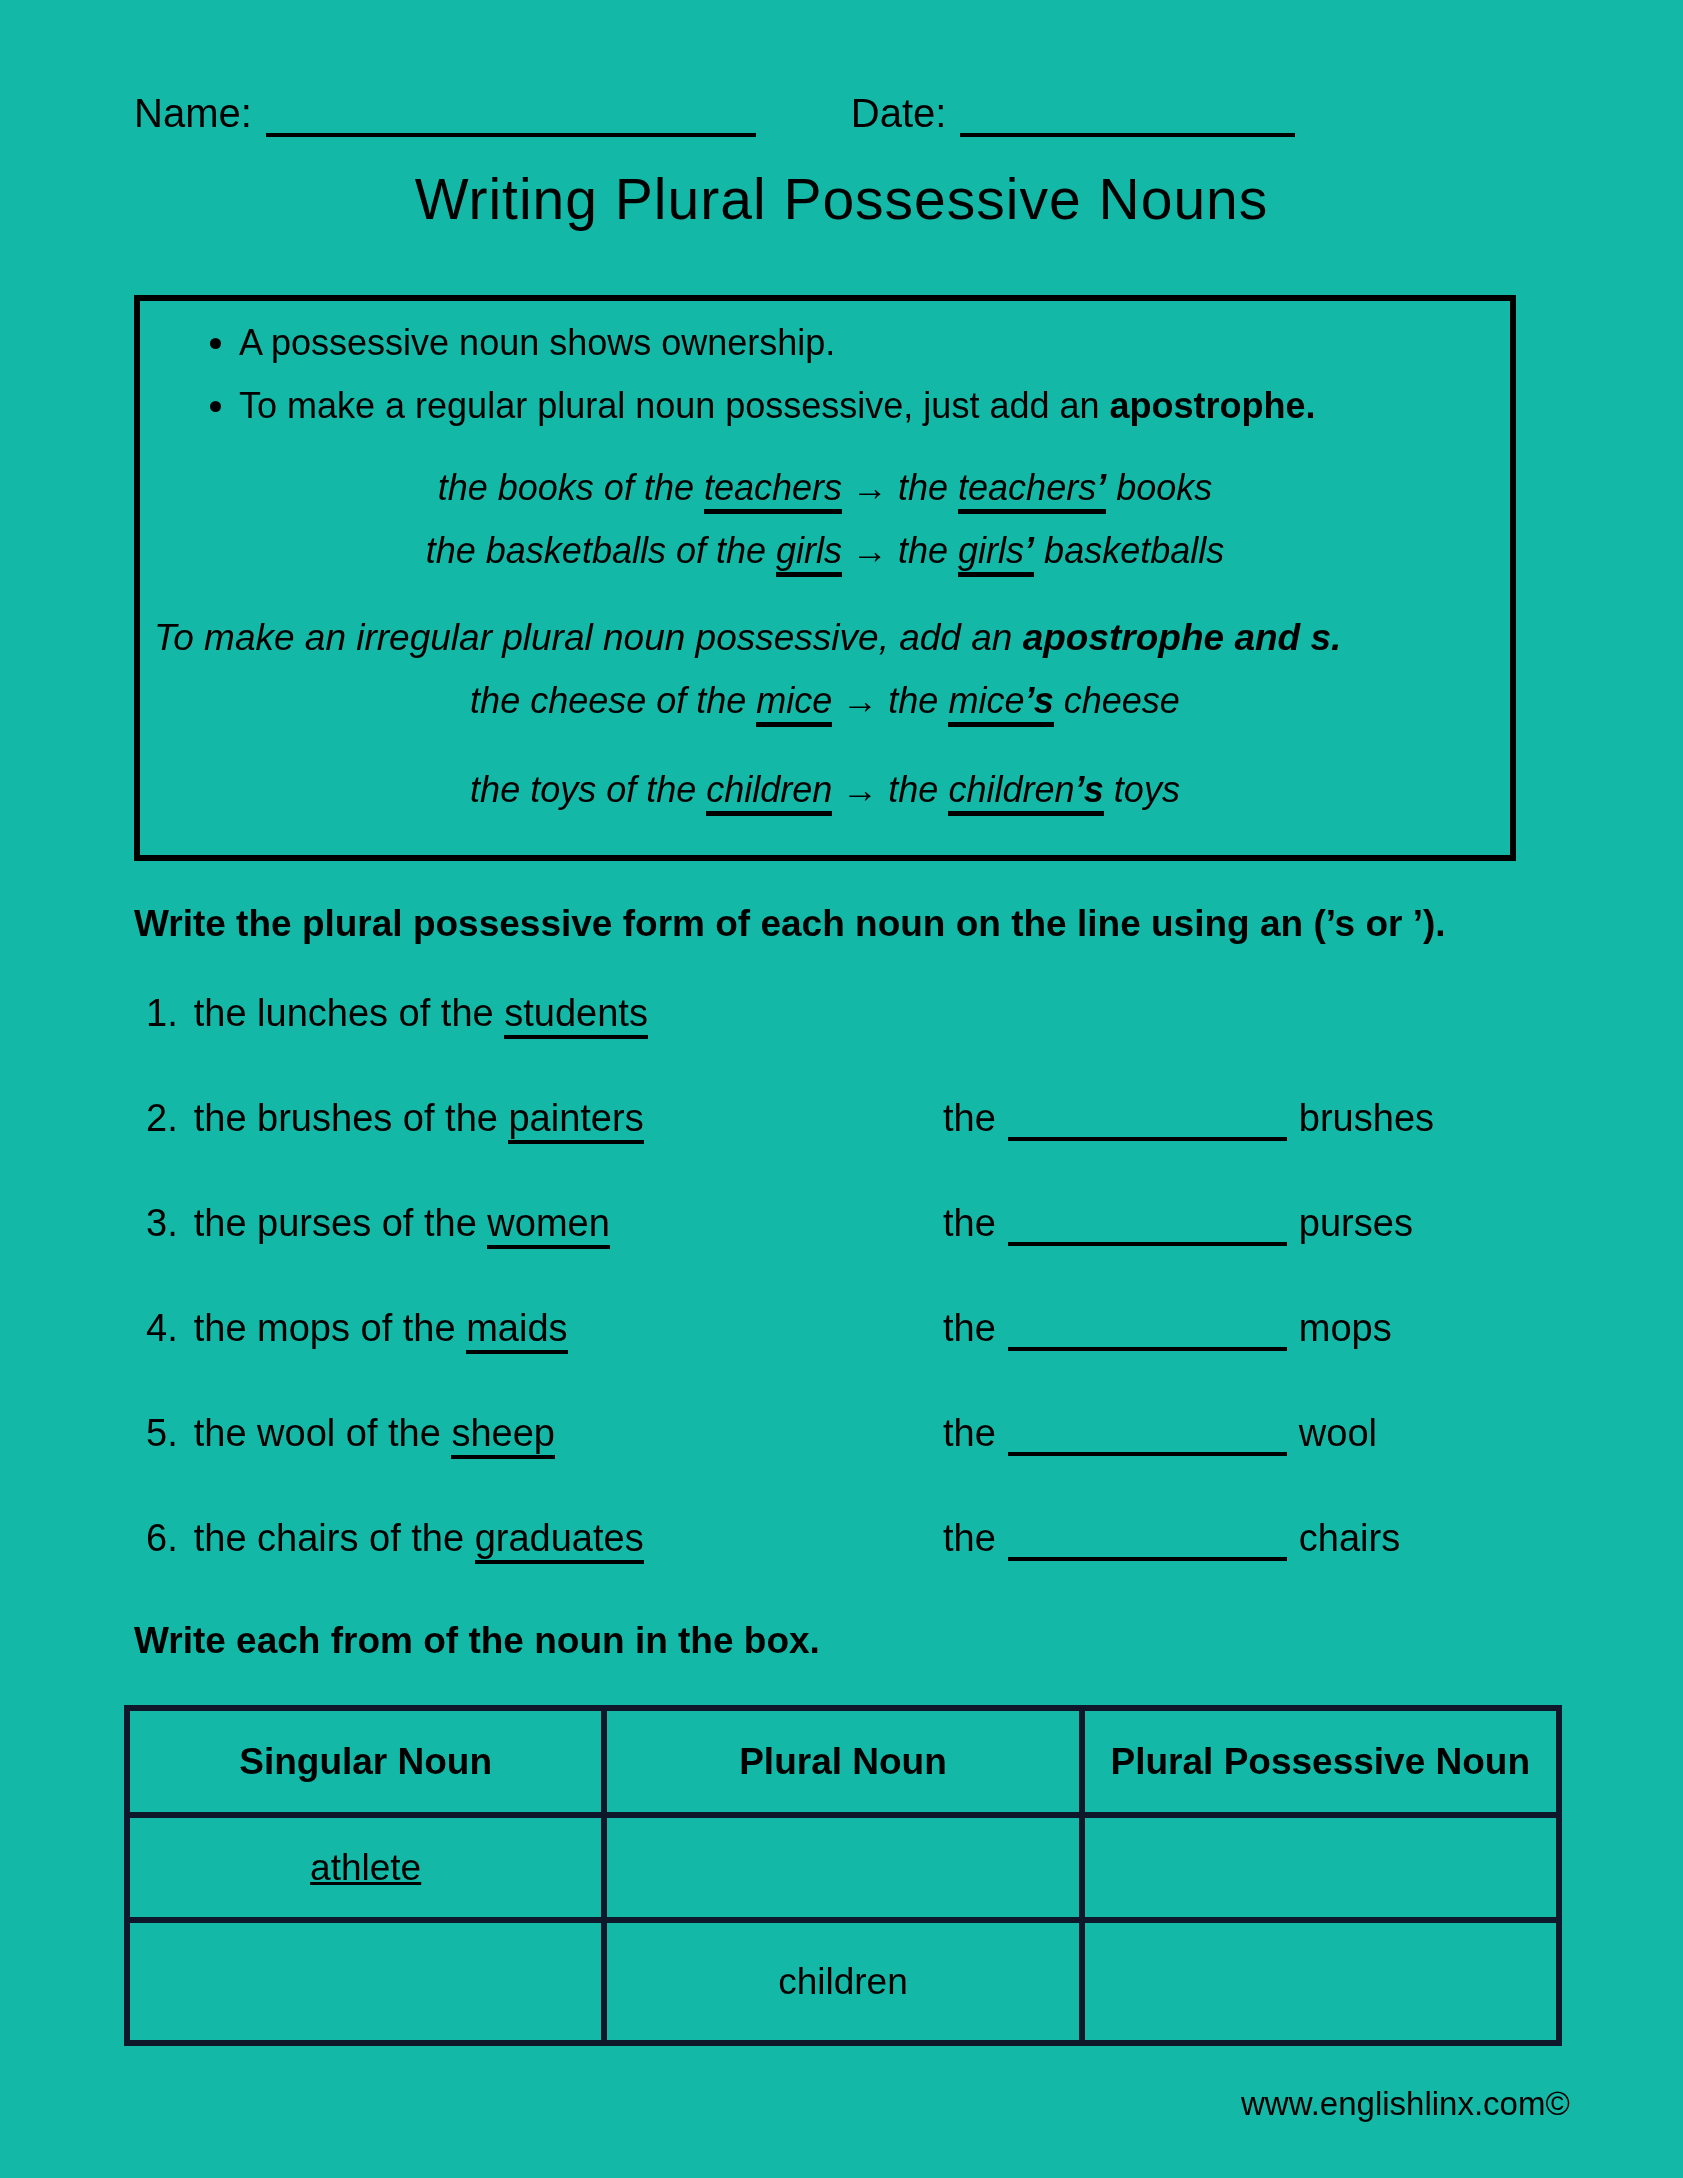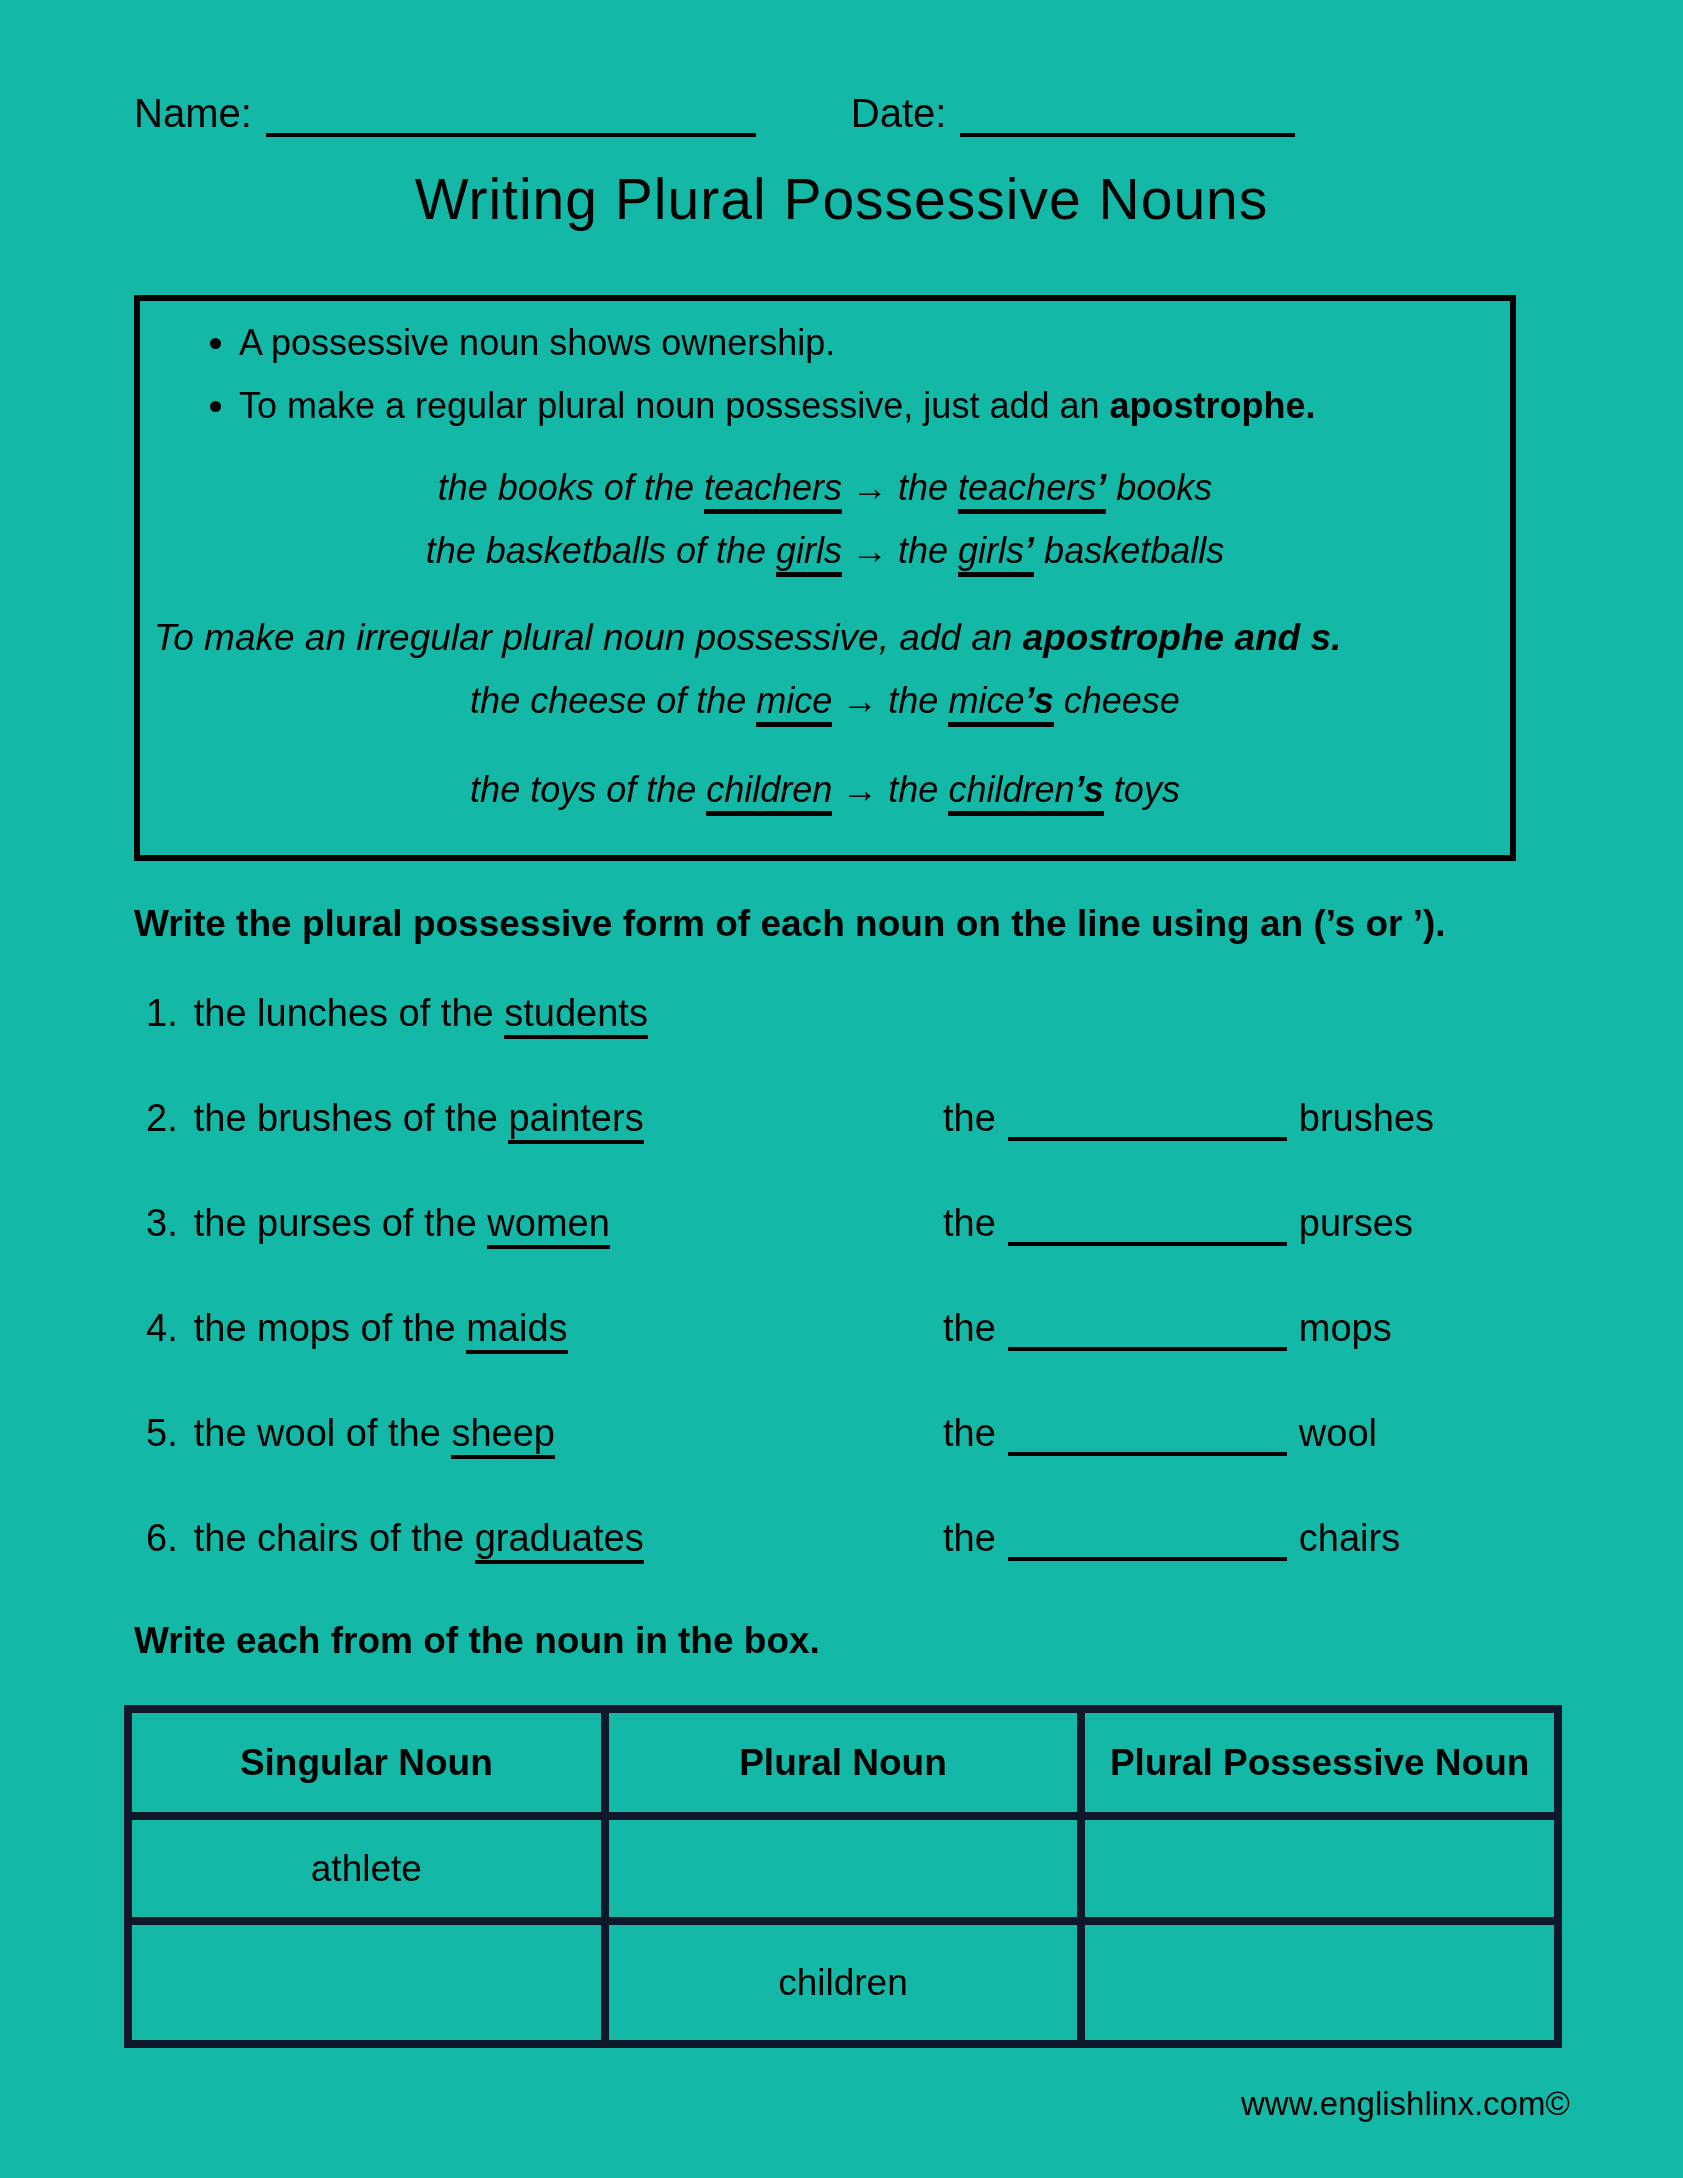--- a/index.html
+++ b/index.html
@@ -39,23 +39,23 @@
   
   .items { position:absolute; left:146px; top:992px; width:1426px; }
   .item { position:relative; height:105px; font-size:38px; }
   .item .num { display:inline-block; margin-right:16px; }
   .item .q { position:absolute; left:0; top:0; white-space:nowrap; }
   .item .q .u, .item .ans .blank { border-bottom:4px solid #000; }
   .item .ans { position:absolute; left:797px; top:0; white-space:nowrap; }
   .ans .blank { width:279px; margin:0 12px; }
   
   table.noun-table { position:absolute; left:124px; top:1705px; width:1438px; border-collapse:collapse; table-layout:fixed; }
-  .noun-table th, .noun-table td { border:8px solid #0f172a; text-align:center; vertical-align:middle; font-size:37px; }
+  .noun-table th, .noun-table td { border:6px solid #0f172a; text-align:center; vertical-align:middle; font-size:37px; }
   .noun-table th { font-weight:700; height:107px; }
-  .noun-table tr.r1 td { height:105px; }
+  .noun-table tr.r1 td { height:105px;text-decoration:underline; }
   .noun-table tr.r2 td { height:123px; }
   
   .footer { position:absolute; left:1241px; top:2085px; font-size:33px; }
 </style>
 </head>
 <body>
 
 <div class="page">
 
   <div class="hdr">

